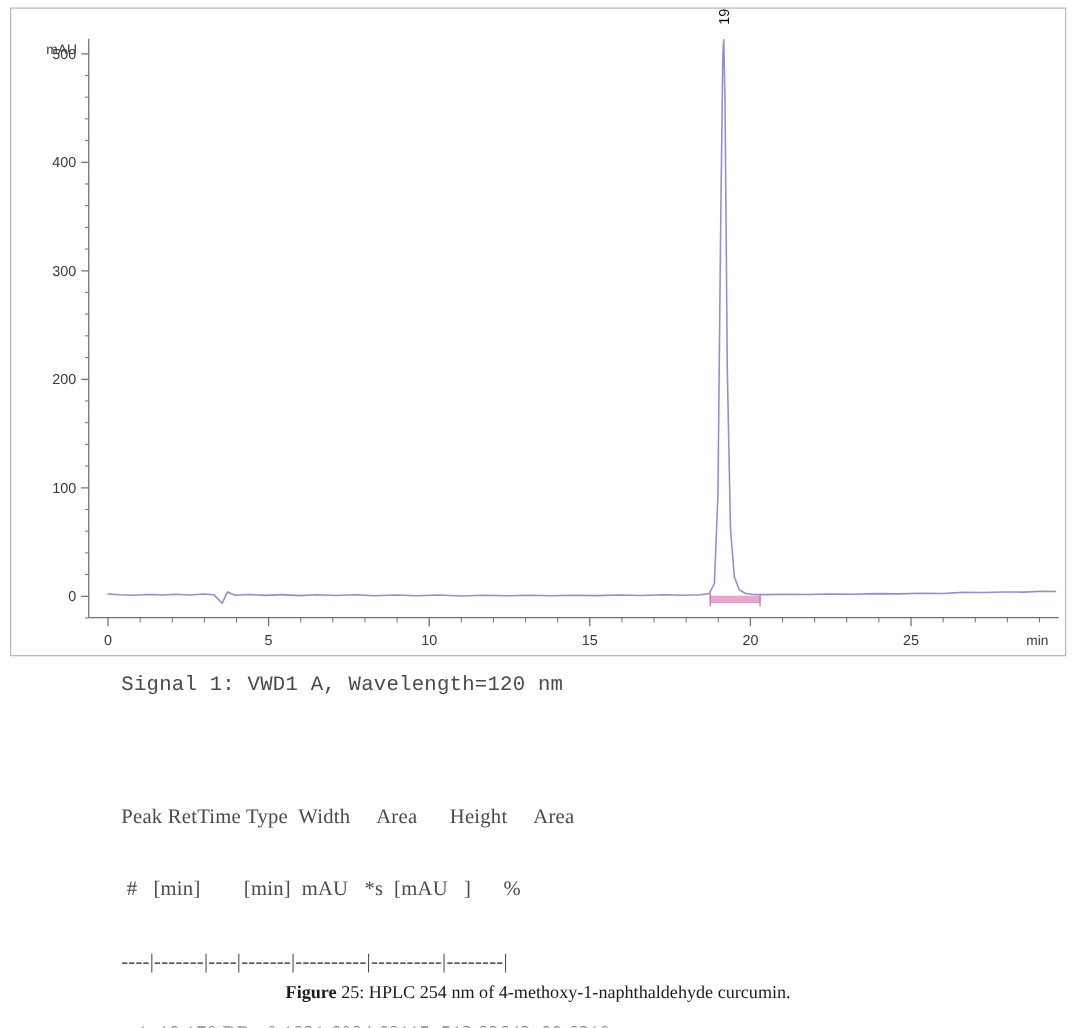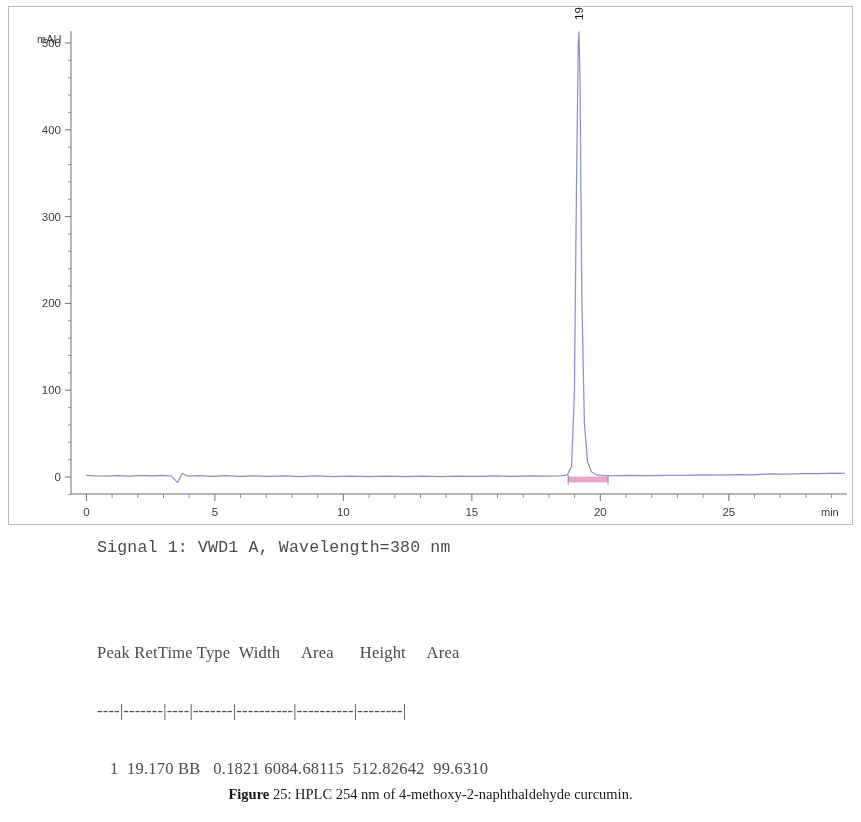--- a/index.html
+++ b/index.html
@@ -196,24 +196,25 @@
     <polyline id="trace-line" fill="none" stroke="#8e8fd6" stroke-width="1.25" stroke-linejoin="round" stroke-linecap="round" points="77.42,468.26 86.41,468.78 97.97,469.13 109.54,468.61 121.10,469.05 131.38,468.44 142.94,468.96 153.22,468.26 162.21,468.87 168.64,475.64 173.00,466.53 178.91,469.13 190.48,468.61 203.32,469.31 216.17,468.70 230.30,469.48 244.44,468.78 259.85,469.39 275.27,468.87 290.69,469.57 307.39,468.96 324.09,469.65 342.08,469.05 360.07,469.74 378.05,469.13 396.04,469.57 414.03,469.22 432.01,469.65 450.00,469.13 467.99,469.48 485.97,468.96 503.96,469.39 521.95,468.87 537.36,469.22 551.50,468.78 558.43,467.83 562.55,459.58 565.37,387.54 567.43,183.56 569.23,37.74 570.00,24.89 571.03,75.06 572.82,287.72 575.39,416.18 578.48,454.38 582.33,464.79 587.47,467.83 593.89,468.61 604.17,468.70 619.59,468.44 637.58,468.61 655.56,468.26 673.55,468.44 691.54,467.92 709.52,468.09 727.51,467.66 745.50,467.83 760.91,466.88 776.33,467.05 794.32,466.53 809.74,466.70 825.15,466.01 835.43,466.27"></polyline>
 
     <g id="peak-annotations">
         <text x="569.9973509933775" y="16.866667440000015" text-anchor="start" transform="rotate(-90 569.9973509933775 16.866667440000015)" class="peak-label" dx="4" dy="4">19.170</text>
       </g>
   </svg>
 </div>
 
 <div id="report">
 
-  <div id="signal-line">Signal 1: VWD1 A, Wavelength=380 nm</div>
+  <div id="signal-line">Signal 1: VWD1 A, Wavelength=120 nm</div>
 
   <div id="peak-table">
     <span class="table-line">Peak RetTime Type  Width     Area      Height     Area</span>
+    <span class="table-line"> #   [min]        [min]  mAU   *s  [mAU   ]      %</span>
     <span class="table-line">----|-------|----|-------|----------|----------|--------|</span>
     <span class="table-line">   1  19.170 BB   0.1821 6084.68115  512.82642  99.6310</span>
   </div>
 </div>
 
 <div id="caption">
-  <span class="cap-bold">Figure</span><span> 25: HPLC 254 nm of 4-methoxy-2-naphthaldehyde curcumin.</span>
+  <span class="cap-bold">Figure</span><span> 25: HPLC 254 nm of 4-methoxy-1-naphthaldehyde curcumin.</span>
 </div>
 
 </body></html>

